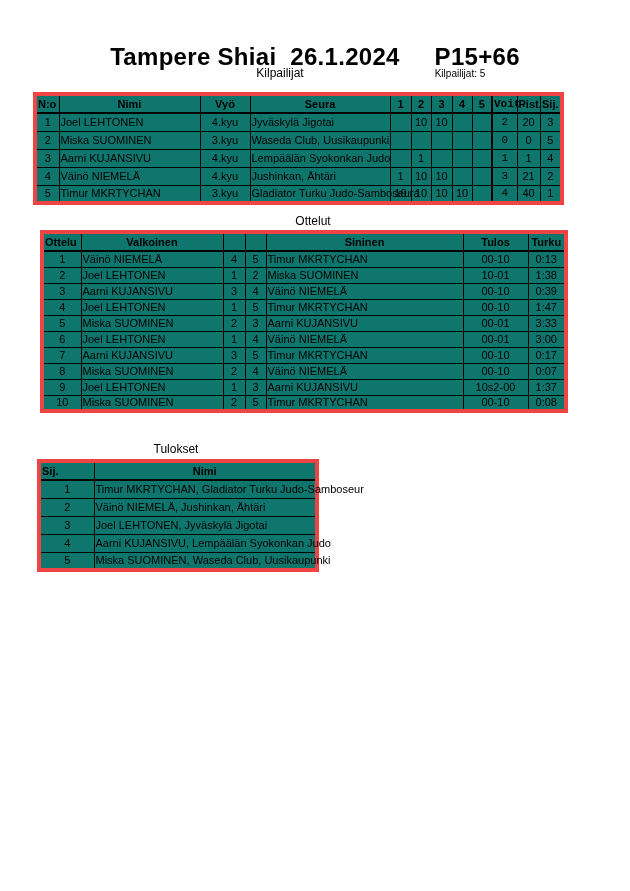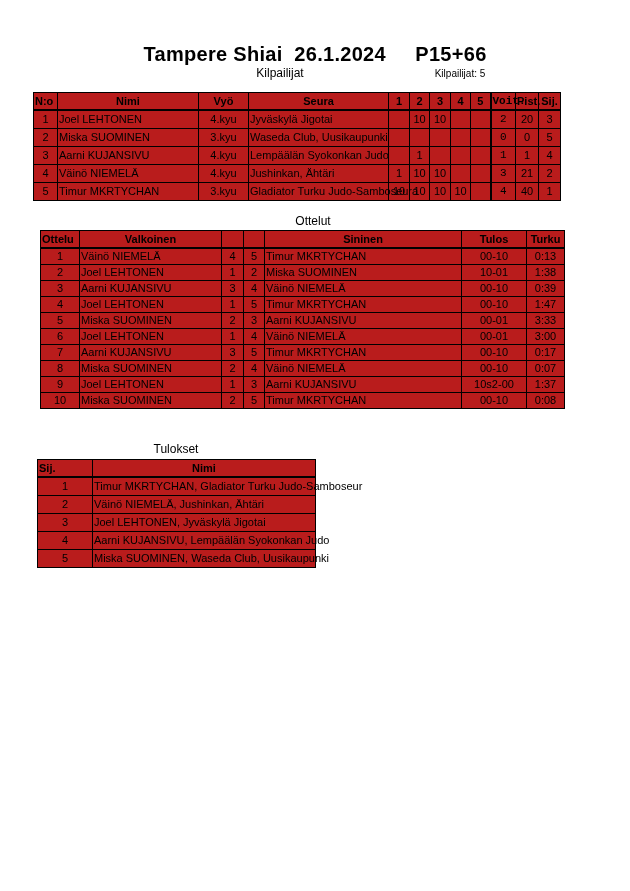--- a/index.html
+++ b/index.html
@@ -1,26 +1,26 @@
 <!DOCTYPE html>
 <html><head>
 <meta charset="utf-8">
 <style>
   html,body{margin:0;padding:0;background:#fff;}
   .page{position:relative;width:630px;height:891px;background:#ffffff;overflow:hidden;
         font-family:"Liberation Sans",sans-serif;color:#000;}
   .title{position:absolute;top:43px;left:0;width:630px;text-align:center;
-         font-size:20px;font-weight:bold;white-space:pre;letter-spacing:.3px;}
+         font-size:24px;font-weight:bold;white-space:pre;letter-spacing:.3px;}
   .sec-title{position:absolute;font-size:12px;font-weight:normal;text-align:center;}
   .sec-kilpailijat{top:66px;left:0;width:560px;}
   .sec-ottelut{top:214px;left:0;width:572px;padding-left:27px;}
   .sec-tulokset{top:442px;left:0;width:352px;}
   .count{position:absolute;top:68px;left:360px;width:200px;text-align:center;font-size:10px;}
   table.doc{position:absolute;border-collapse:collapse;table-layout:fixed;
-            font-size:11px;border:1px solid #ef4444;background:#b91c1c;}
+            font-size:11px;border:4px solid #ef4444;background:#0f766e;}
   table.doc th,table.doc td{border:1px solid #000;padding:0 1px;white-space:nowrap;
             overflow:visible;vertical-align:middle;font-size:11px;line-height:13px;}
   table.doc thead th{border-bottom:2px solid #000;font-weight:bold;height:16px;}
   .t-k{left:33px;top:92px;width:527px;}
   .t-o{left:40px;top:230px;width:524px;}
   .t-t{left:37px;top:459px;width:278px;}
   .t-k tbody tr{height:18px;}
   .t-o tbody tr{height:16px;}
   .t-t tbody tr{height:18px;}
   .ac{text-align:center;}

